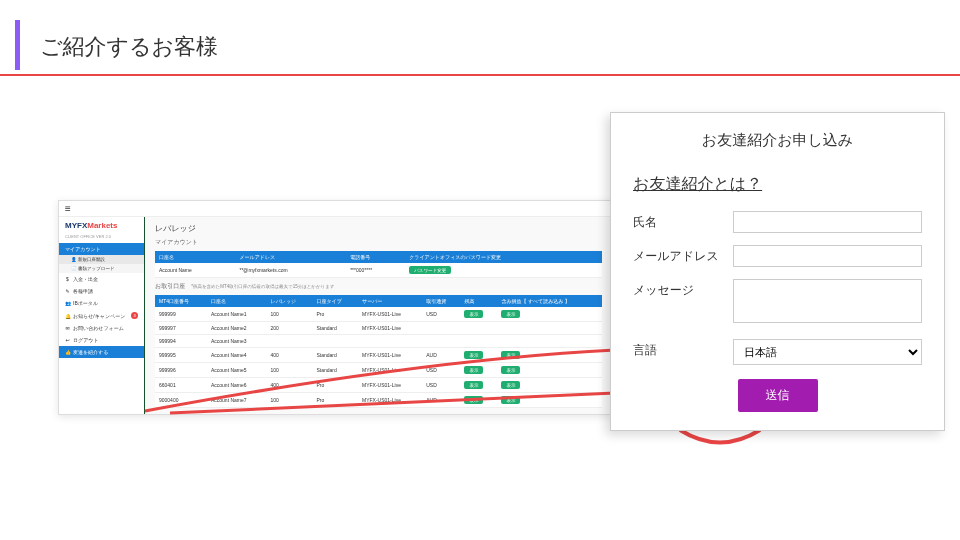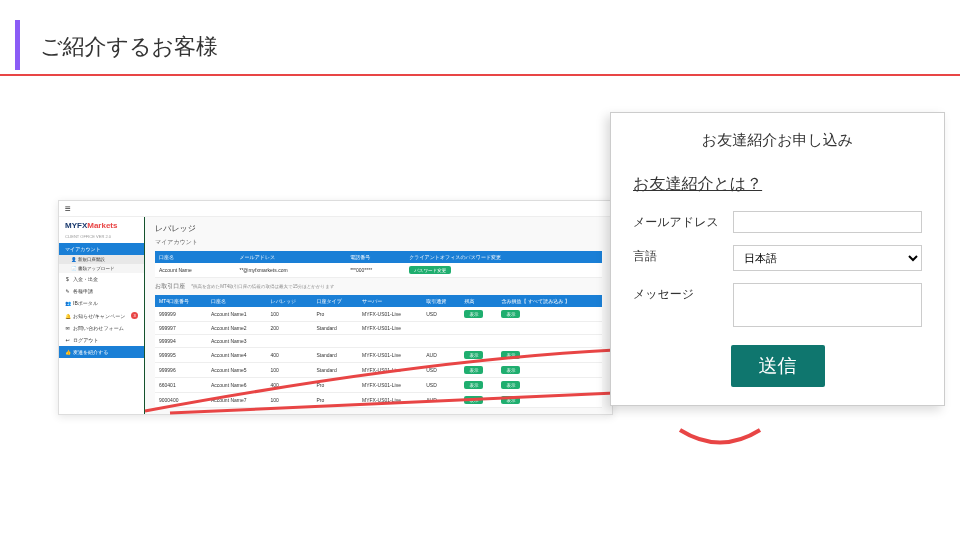--- a/index.html
+++ b/index.html
@@ -32,21 +32,21 @@
 .form-title{text-align:center;font-size:15px;color:#333;margin-bottom:24px}
 .form-link{text-align:left;font-size:16px;margin-bottom:16px}
 .form-link a{color:#333;text-decoration:underline;cursor:pointer}
 .form-row{display:flex;align-items:flex-start;margin-bottom:12px}
 .form-lbl{width:100px;font-size:12px;color:#333;padding-top:3px}
 .form-ctrl{flex:1}
 .form-ctrl input,.form-ctrl textarea,.form-ctrl select{width:100%;border:1px solid #ccc;padding:4px 6px;font-size:11px}
 .form-ctrl textarea{height:44px;resize:none}
 .form-ctrl select{height:26px;background:#fff}
 .submit-wrap{text-align:center;margin-top:14px}
-.submit-btn{background:#0f766e;color:#fff;border:none;padding:8px 28px;font-size:19px;cursor:pointer;border-radius:2px}
+.submit-btn{background:#a21caf;color:#fff;border:none;padding:8px 28px;font-size:12px;cursor:pointer;border-radius:2px}
 .connector{position:absolute;pointer-events:none}
 .ico{display:inline-block;width:5px;text-align:center}
 </style>
 </head>
 <body>
 
 <div class="page-title">ご紹介するお客様</div>
 <div class="red-line"></div>
 
 <div class="screenshot">
@@ -218,25 +218,29 @@
 <svg class="connector" style="left:0;top:0;width:960px;height:540px">
   <path d="M 145 411 Q 420 360 615 350" stroke="#e84545" stroke-width="3" fill="none"></path>
   <path d="M 170 413 L 615 393" stroke="#e84545" stroke-width="3" fill="none"></path>
   <path d="M 680 430 Q 720 455 760 430" stroke="#e84545" stroke-width="4" fill="none"></path>
 </svg>
 
 <div class="form-card">
   <div class="form-title">お友達紹介お申し込み</div>
   <div class="form-link"><a>お友達紹介とは？</a></div>
   <div class="form-row">
+    <div class="form-lbl">氏名</div>
+    <div class="form-ctrl"><input type="text" style=""></div>
+  </div>
+  <div class="form-row">
     <div class="form-lbl">メールアドレス</div>
     <div class="form-ctrl"><input type="text" style=""></div>
   </div>
   <div class="form-row">
+    <div class="form-lbl">メッセージ</div>
+    <div class="form-ctrl"><textarea style=""></textarea></div>
+  </div>
+  <div class="form-row">
     <div class="form-lbl">言語</div>
     <div class="form-ctrl"><select><option>日本語</option></select></div>
   </div>
-  <div class="form-row">
-    <div class="form-lbl">メッセージ</div>
-    <div class="form-ctrl"><textarea style=""></textarea></div>
-  </div>
   <div class="submit-wrap"><button class="submit-btn">送信</button></div>
 </div>
 
 </body></html>

